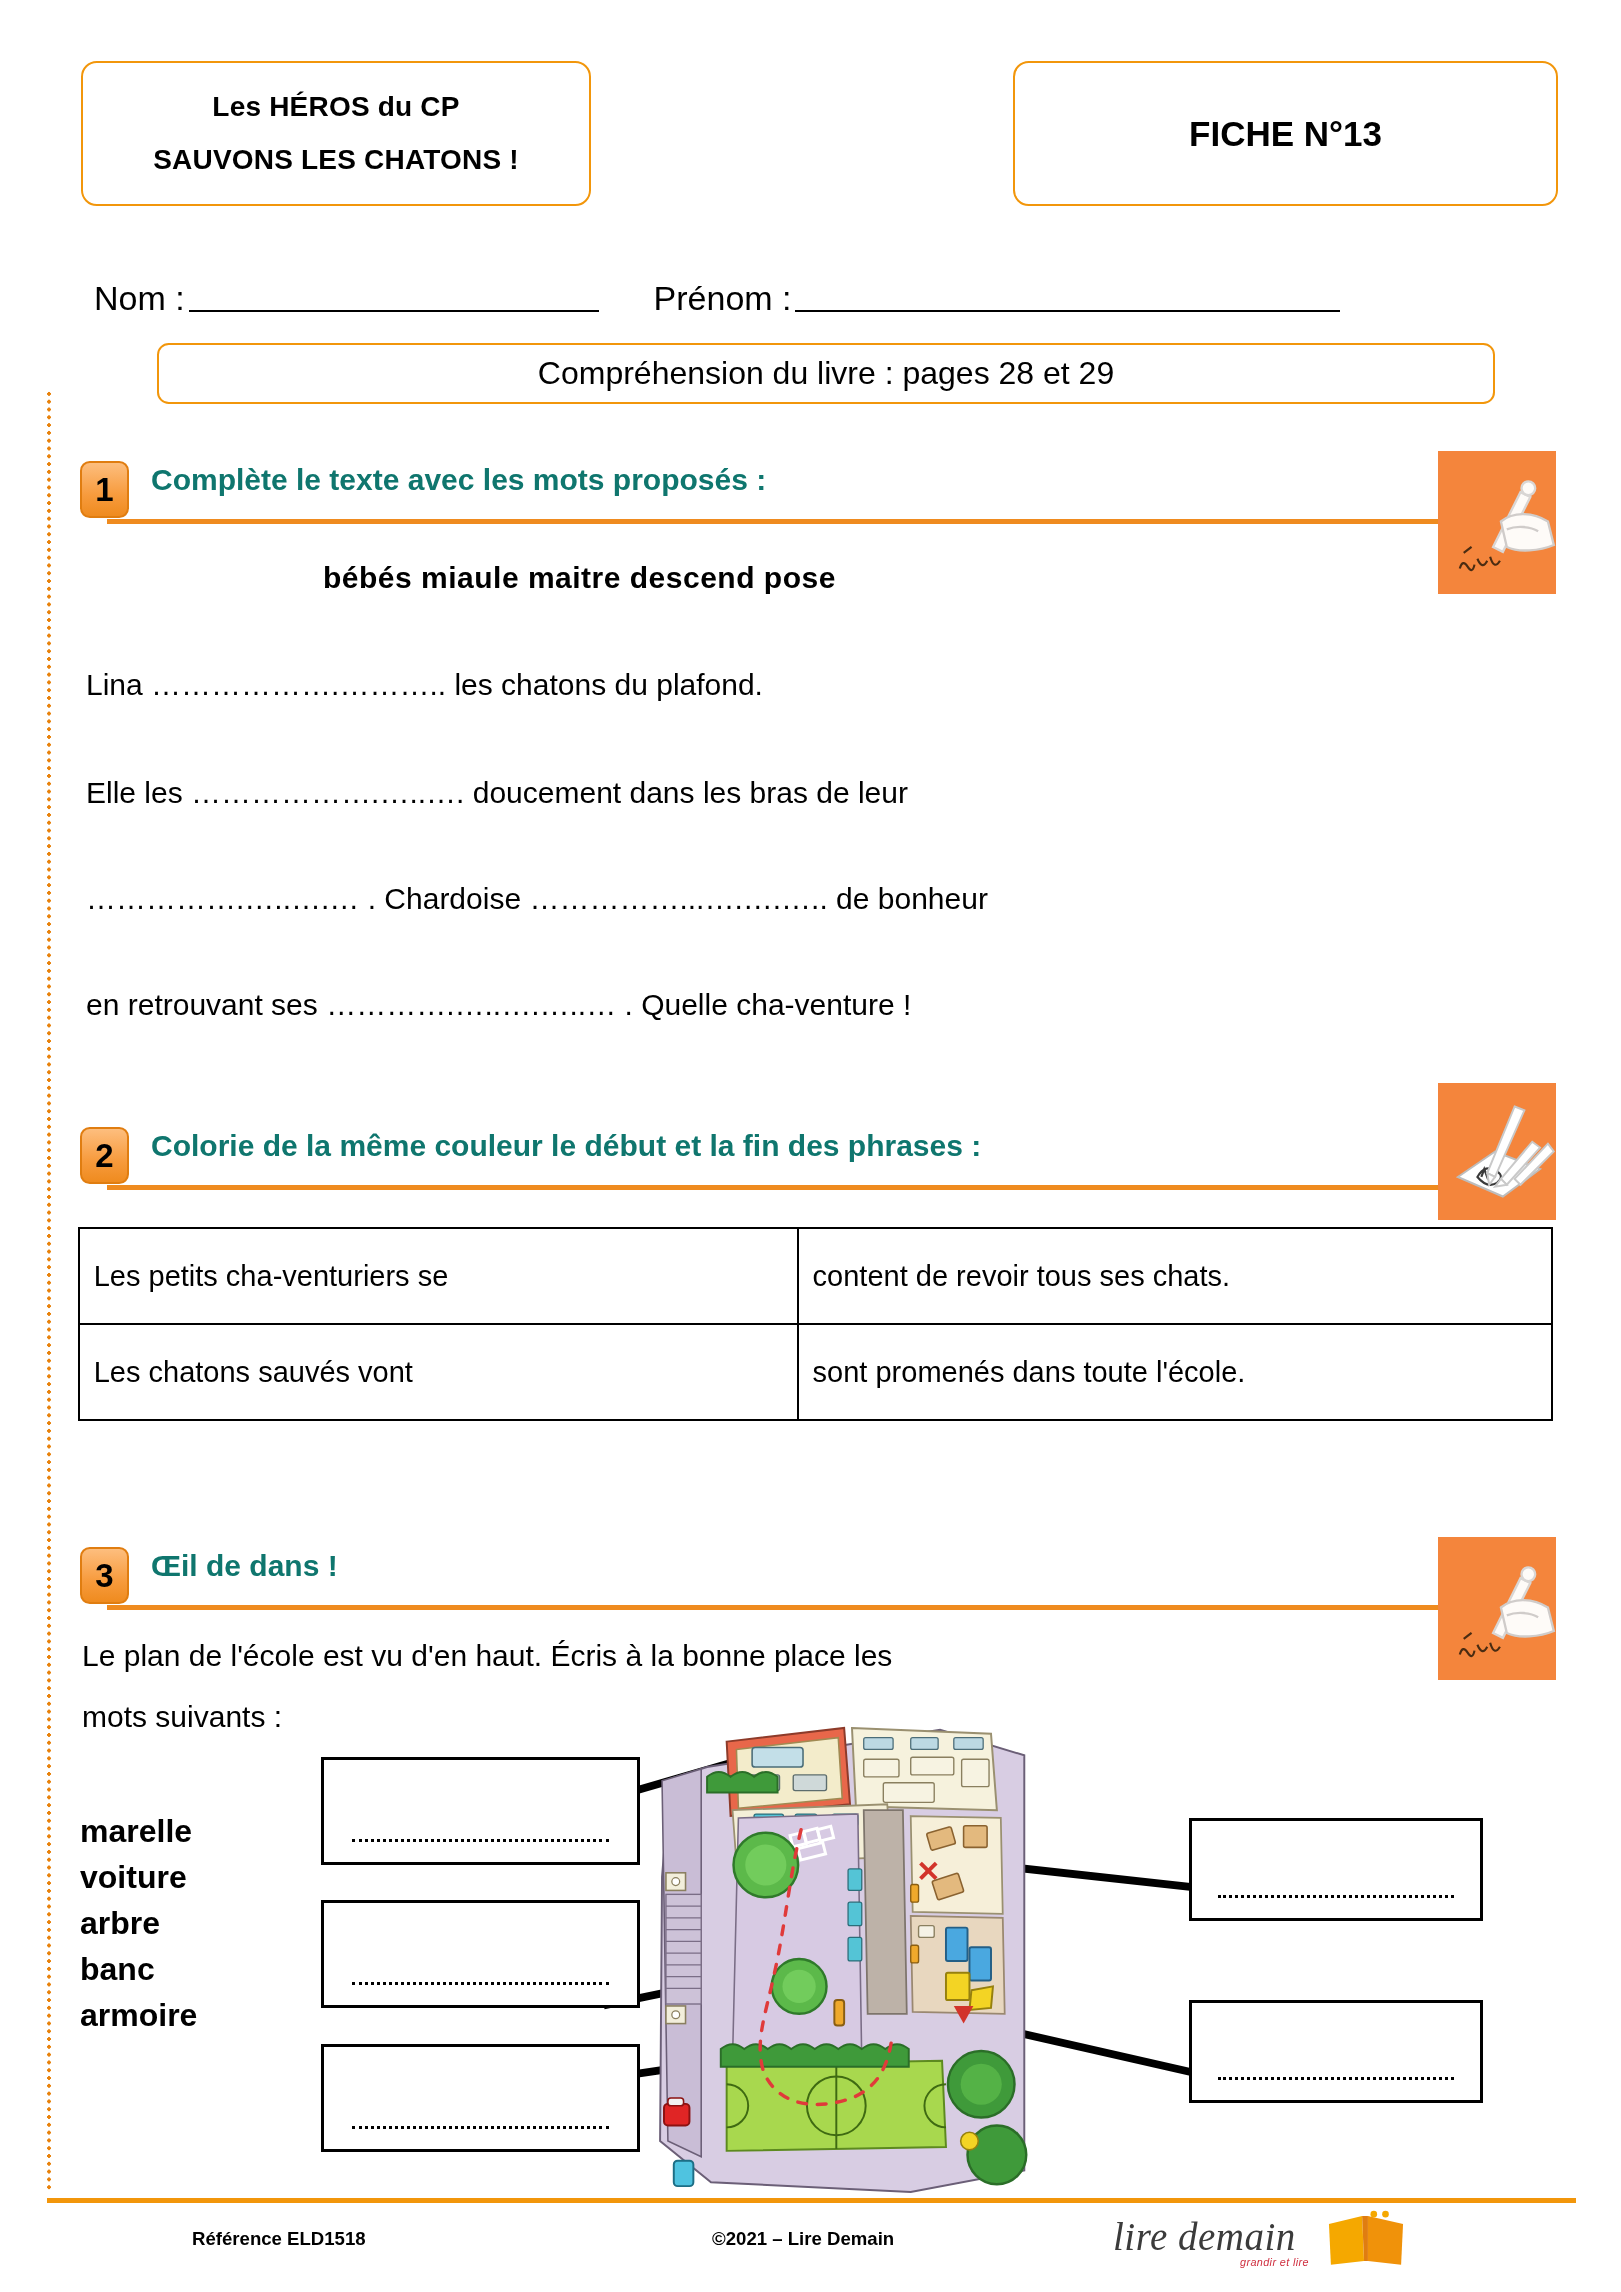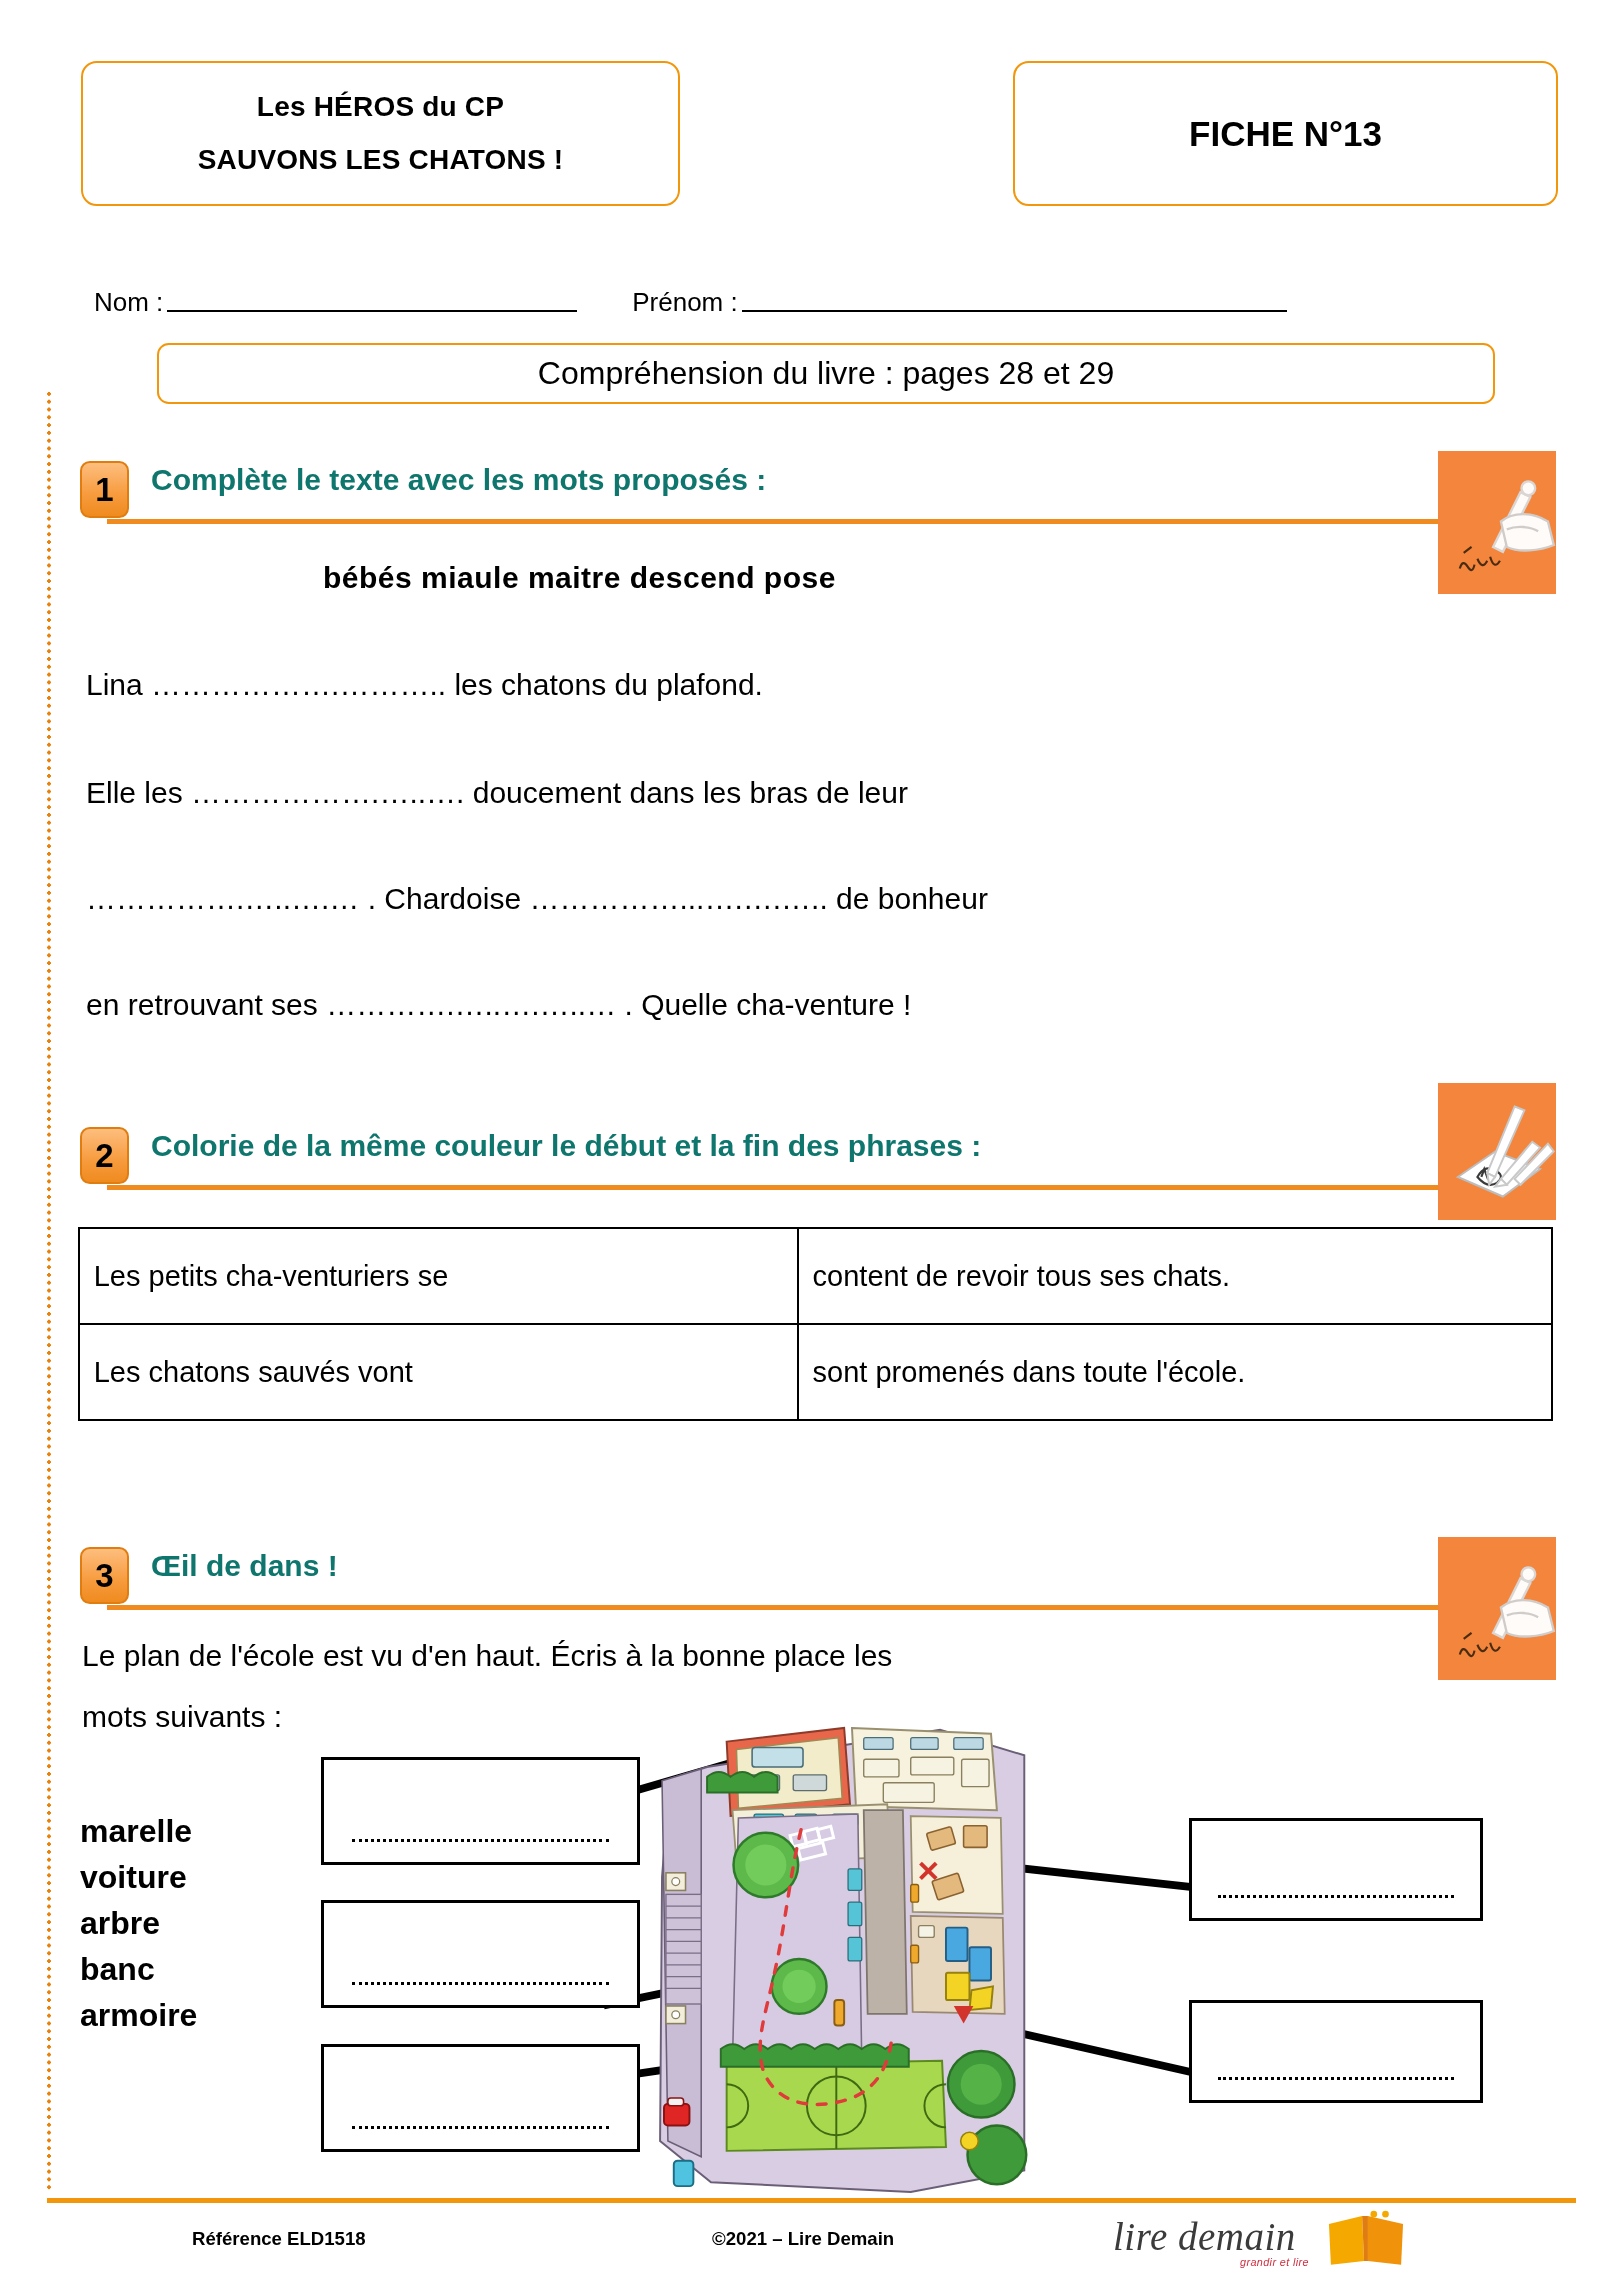--- a/index.html
+++ b/index.html
@@ -21,35 +21,35 @@
 
   
   .hdr-box{
     position:absolute;
     border:2.9px solid #f2960b;
     border-radius:15.7px;
     background:#fff;
     display:flex; flex-direction:column;
     align-items:center; justify-content:center;
   }
-  #title-box{ left:81px; top:61px; width:599px; height:145px; gap:21.6px;}
+  #title-box{ left:81px; top:61px; width:510px; height:145px; gap:21.6px;}
   #fiche-box{ left:1013px; top:61px; width:545px; height:145px;}
 
   .hdr-line{
     font-weight:bold; font-size:28px; color:#000;
     letter-spacing:0.2px; white-space:nowrap;
   }
   #fiche-label{ font-weight:bold; font-size:35px; color:#000; }
 
   
   .name-row{
     position:absolute; left:94px; top:267px; width:1431px; height:51px;
     display:flex; align-items:flex-end;
   }
-  .name-lbl{ font-size:26px; color:#000; white-space:nowrap; }
+  .name-lbl{ font-size:34px; color:#000; white-space:nowrap; }
   .name-rule{
     display:inline-block; height:0; border-bottom:2px solid #000;
     margin-left:3.9px; margin-bottom:5.9px;
   }
   #nom-rule{ width:410px; }
   #prenom-rule{ width:545px; }
   .name-gap{ width:55px; }
 
   
   #comp-box{

